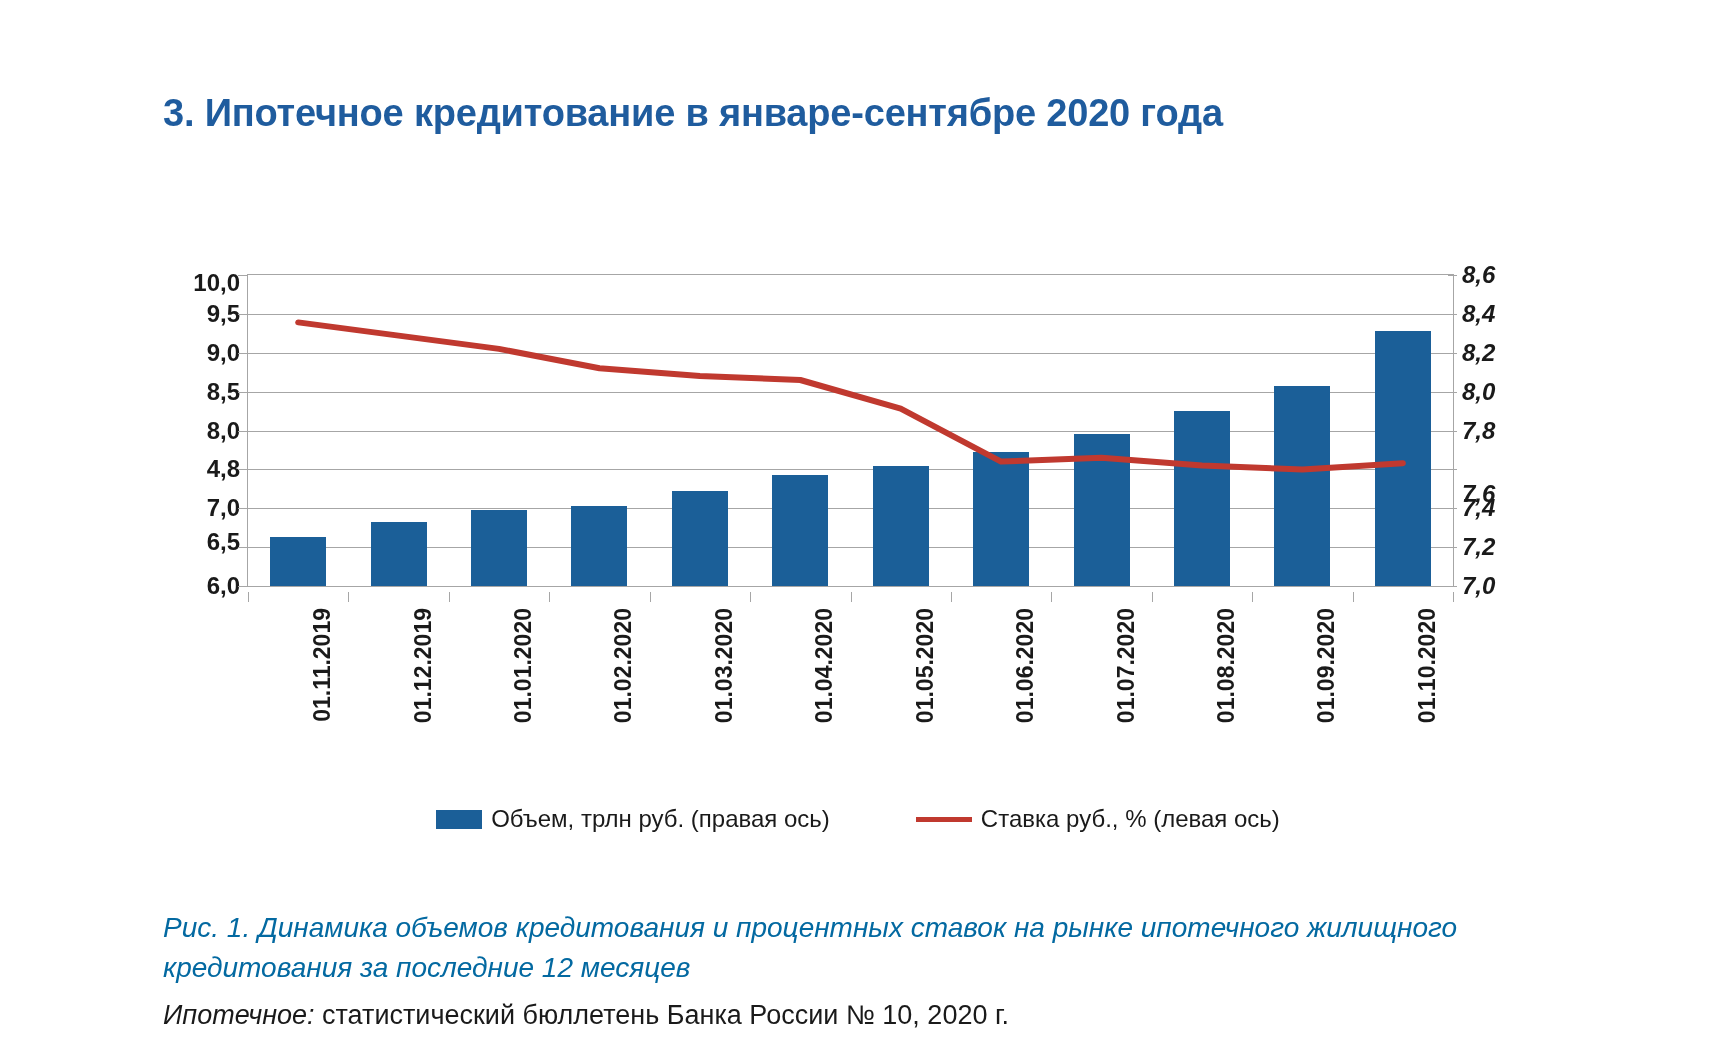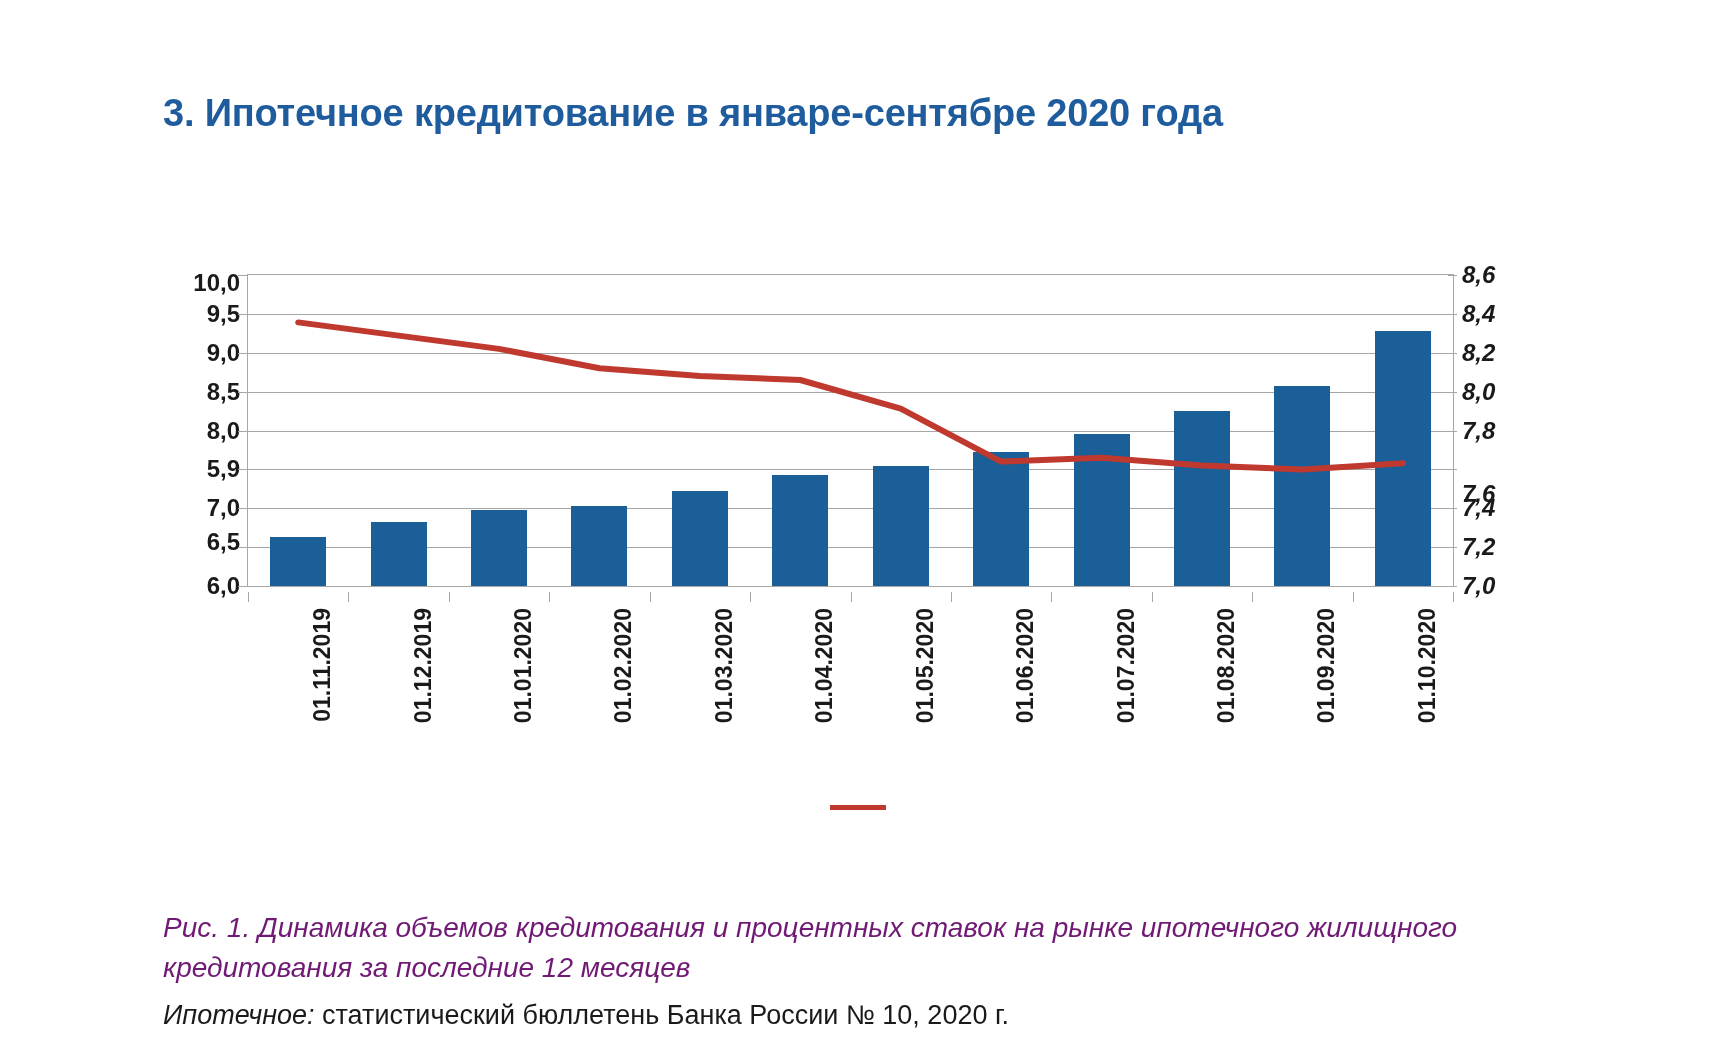--- a/index.html
+++ b/index.html
@@ -51,21 +51,21 @@
     position:absolute;left:0;top:805px;width:1716px;
     display:flex;justify-content:center;align-items:center;gap:86px;
   }
   .legend-item{display:flex;align-items:center;gap:9px;}
   .legend-swatch-bar{width:46px;height:19px;background:#1b5f98;}
   .legend-swatch-line{width:56px;height:5px;background:#c0392f;}
   .legend-label{font-size:24px;color:#1a1a1a;white-space:nowrap;}
   
   #caption{
     position:absolute;left:163px;top:908px;width:1380px;
-    font-size:28px;font-style:italic;color:#701a75;line-height:1.42;
+    font-size:28px;font-style:italic;color:#0369a1;line-height:1.42;
   }
   #source{
     position:absolute;left:163px;top:1000px;width:1380px;
     font-size:27px;color:#1a1a1a;
   }
   #source .src-lead{font-style:italic;}
 </style>
 </head>
 <body>
 
@@ -87,21 +87,21 @@
       <div class="ytick" style="top: 25px;">10,0</div>
       <div class="tickmark" style="left: 78px; top: 17px;"></div>
       <div class="ytick" style="top: 55.875px; margin-left: 39px;">9,5</div>
       <div class="tickmark" style="left: 78px; top: 55.875px;"></div>
       <div class="ytick" style="top: 94.75px;">9,0</div>
       <div class="tickmark" style="left: 78px; top: 94.75px;"></div>
       <div class="ytick" style="top: 133.625px; text-align: right;">8,5</div>
       <div class="tickmark" style="left: 78px; top: 133.625px;"></div>
       <div class="ytick" style="top: 172.5px;">8,0</div>
       <div class="tickmark" style="left: 78px; top: 172.5px;"></div>
-      <div class="ytick" style="top: 211.375px;">5,9</div>
+      <div class="ytick" style="top: 211.375px;">4,8</div>
       <div class="tickmark" style="left: 78px; top: 211.375px;"></div>
       <div class="ytick" style="top: 250.25px;">7,0</div>
       <div class="tickmark" style="left: 78px; top: 250.25px;"></div>
       <div class="ytick" style="top: 284px;">6,5</div>
       <div class="tickmark" style="left: 78px; top: 289.125px;"></div>
       <div class="ytick" style="top: 328px;">6,0</div>
       <div class="tickmark" style="left: 78px; top: 328px;"></div>
     </div>
   <div id="y-right">
       <div class="ytick" style="top: 12px;">8,6</div>
@@ -166,21 +166,26 @@
       <div class="xlab" style="left: 663.708px;">01.05.2020</div>
       <div class="xlab" style="left: 764.125px;">01.06.2020</div>
       <div class="xlab" style="left: 864.542px;">01.07.2020</div>
       <div class="xlab" style="left: 964.958px;">01.08.2020</div>
       <div class="xlab" style="left: 1065.38px;">01.09.2020</div>
       <div class="xlab" style="left: 1165.79px;">01.10.2020</div>
     </div>
 
   <div id="legend">
     <div class="legend-item">
+      <span class="legend-swatch-bar"></span>
+      <span class="legend-label">Объем, трлн руб. (правая ось)</span>
+    </div>
+    <div class="legend-item">
       <span class="legend-swatch-line"></span>
+      <span class="legend-label">Ставка руб., % (левая ось)</span>
     </div>
   </div>
 </div>
 
 <div id="caption">Рис. 1. Динамика объемов кредитования и процентных ставок на рынке ипотечного жилищного кредитования за последние 12 месяцев</div>
 <div id="source">
   <span class="src-lead">Ипотечное:</span><span> статистический бюллетень Банка России № 10, 2020 г.</span>
 </div>
 
 </body></html>

